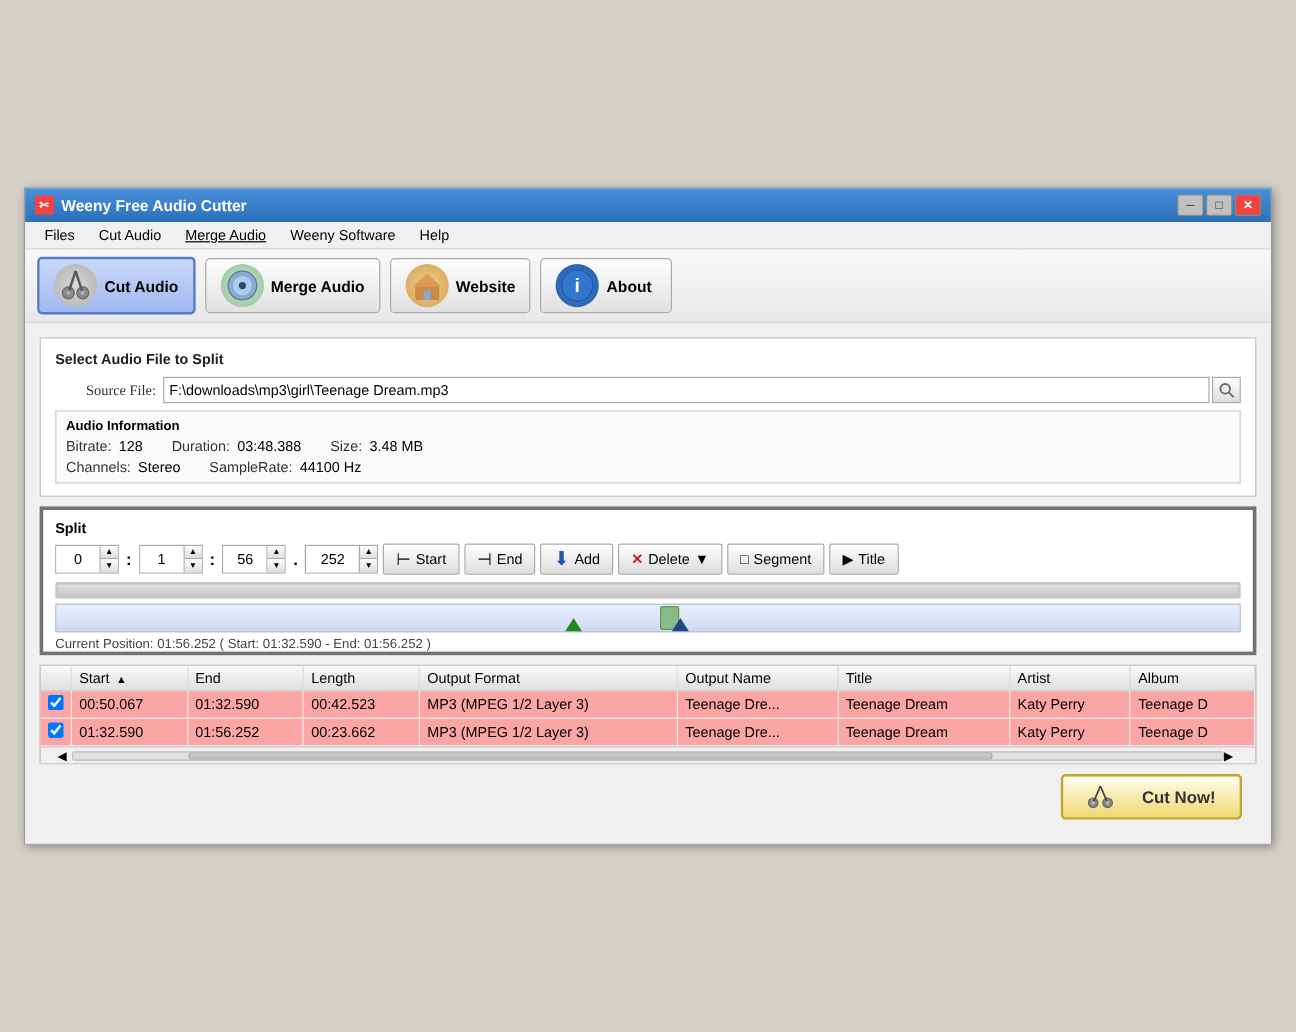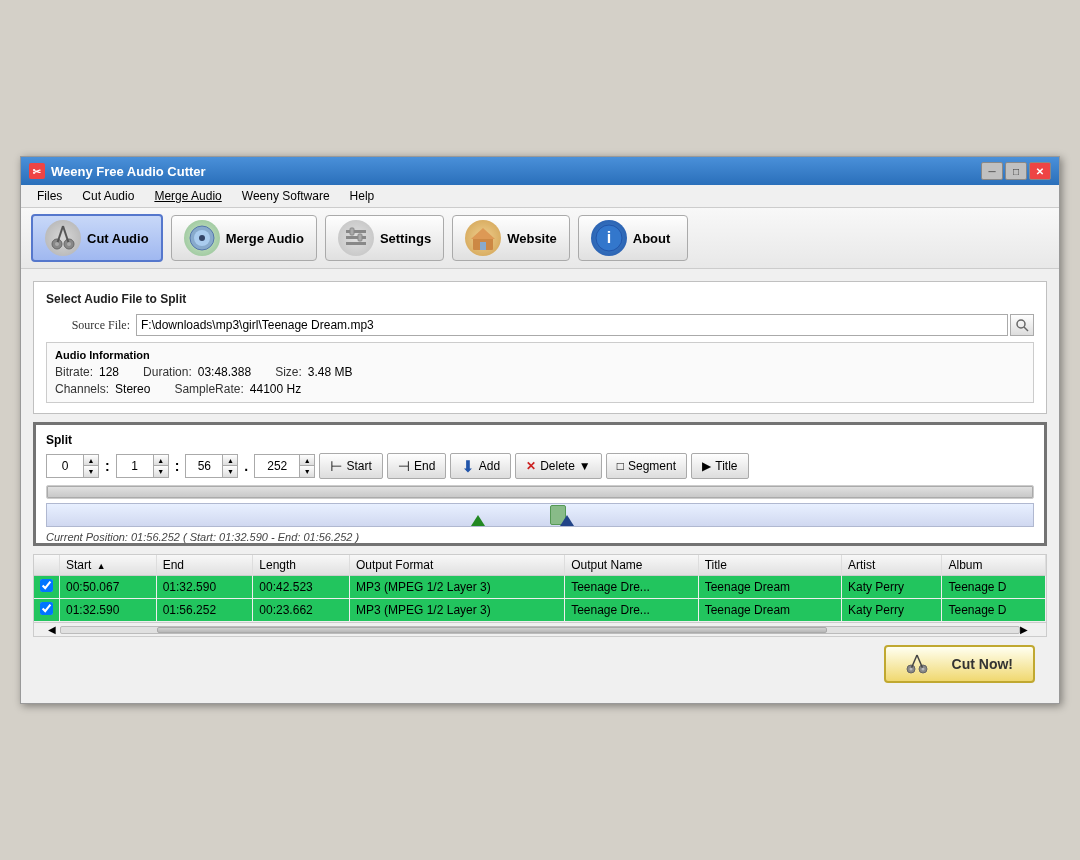--- a/index.html
+++ b/index.html
@@ -264,25 +264,24 @@
     .waveform-area {
       height: 24px;
       background: linear-gradient(to bottom, #e8f0ff, #d0d8f0);
       border: 1px solid #b0b8d0;
       position: relative;
     }
     .position-text {
       font-size: 11px;
       color: #444;
       margin-top: 4px;
-      font-style: italic;
     }
     .table-container {
       border: 1px solid #ccc;
-      background: #22c55e;
+      background: #fca5a5;
       overflow: hidden;
     }
     table {
       width: 100%;
       border-collapse: collapse;
       font-size: 12px;
     }
     thead tr {
       background: linear-gradient(to bottom, #f8f8f8, #e0e0e0);
       border-bottom: 1px solid #ccc;
@@ -388,32 +387,20 @@
     </button>
     <button class="toolbar-btn">
       <div class="toolbar-icon icon-merge">
         <svg width="28" height="28" viewBox="0 0 28 28">
           <circle cx="14" cy="14" r="12" fill="#88aacc" stroke="#5577aa" stroke-width="1"></circle>
           <circle cx="14" cy="14" r="8" fill="#aaccee"></circle>
           <circle cx="14" cy="14" r="3" fill="#334466"></circle>
         </svg>
       </div>
       <span>Merge Audio</span>
-    </button>
-    <button class="toolbar-btn">
-      <div class="toolbar-icon icon-settings">
-        <svg width="28" height="28" viewBox="0 0 28 28">
-          <rect x="4" y="6" width="20" height="3" fill="#888"></rect>
-          <rect x="4" y="12" width="20" height="3" fill="#888"></rect>
-          <rect x="4" y="18" width="20" height="3" fill="#888"></rect>
-          <rect x="8" y="4" width="4" height="7" rx="1" fill="#aaa" stroke="#888"></rect>
-          <rect x="16" y="10" width="4" height="7" rx="1" fill="#aaa" stroke="#888"></rect>
-        </svg>
-      </div>
-      <span>Settings</span>
     </button>
     <button class="toolbar-btn">
       <div class="toolbar-icon icon-website">
         <svg width="28" height="28" viewBox="0 0 28 28">
           <rect x="4" y="14" width="20" height="12" fill="#cc8844" rx="1"></rect>
           <polygon points="2,15 14,4 26,15" fill="#dd9955"></polygon>
           <rect x="11" y="18" width="6" height="8" fill="#88aacc"></rect>
         </svg>
       </div>
       <span>Website</span>

